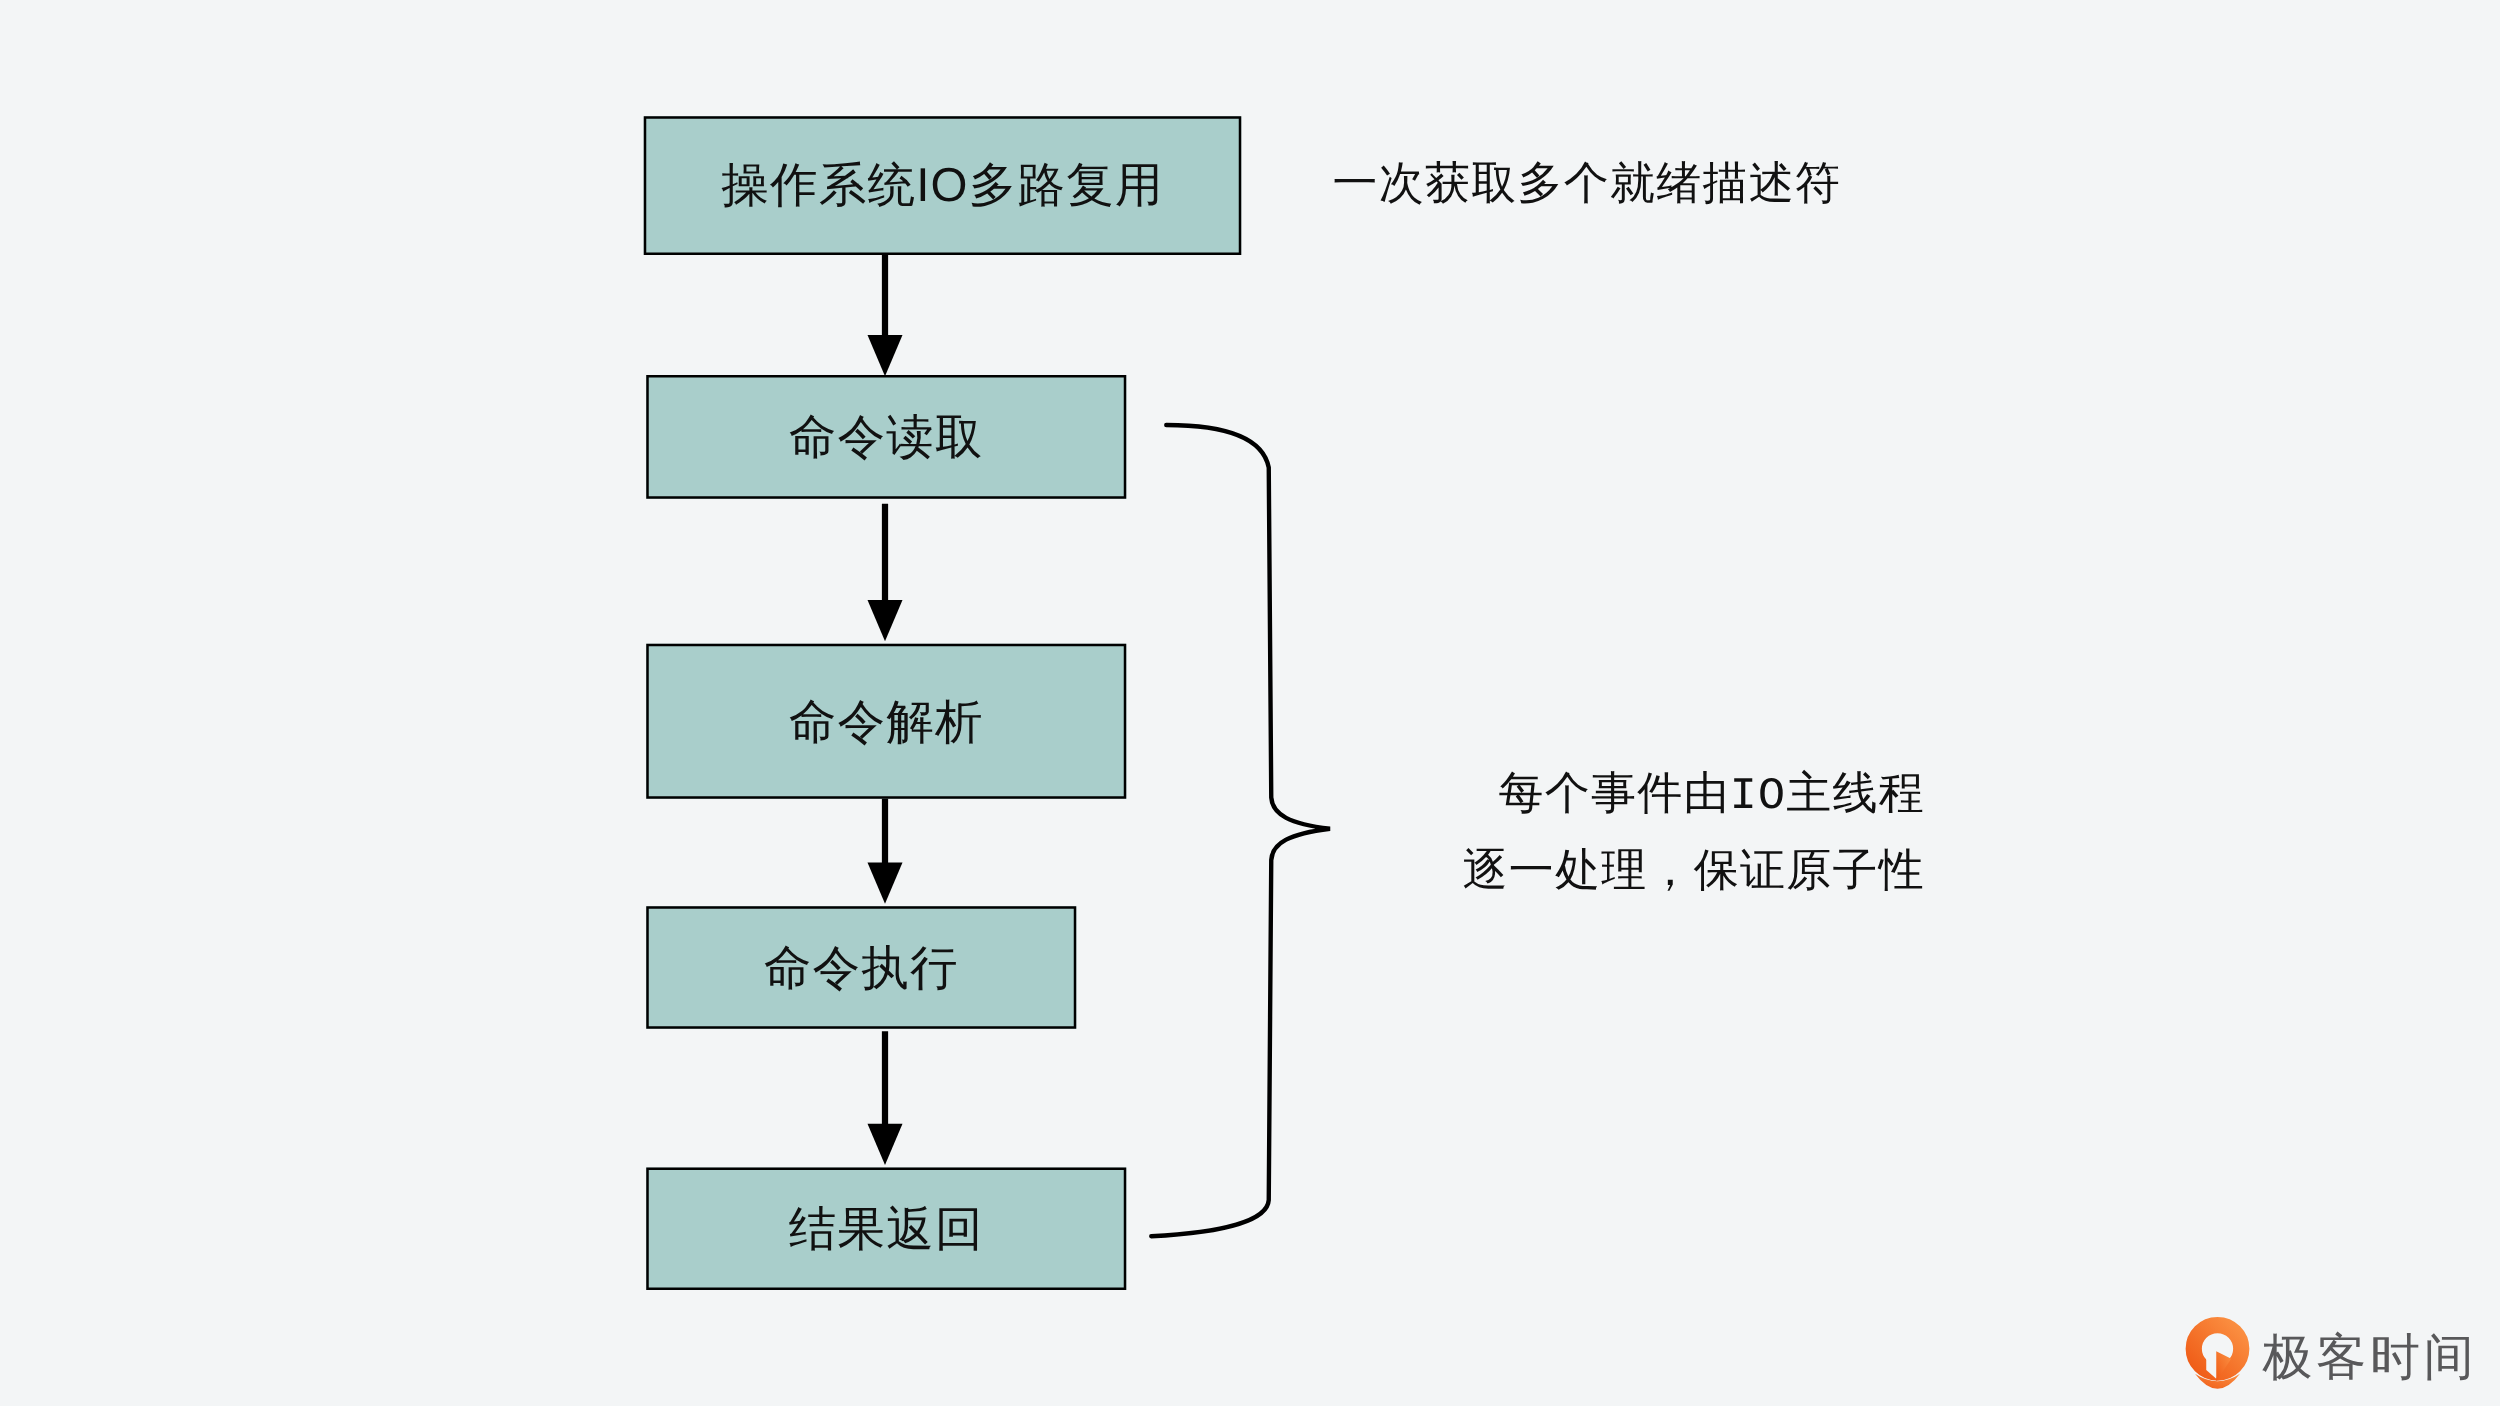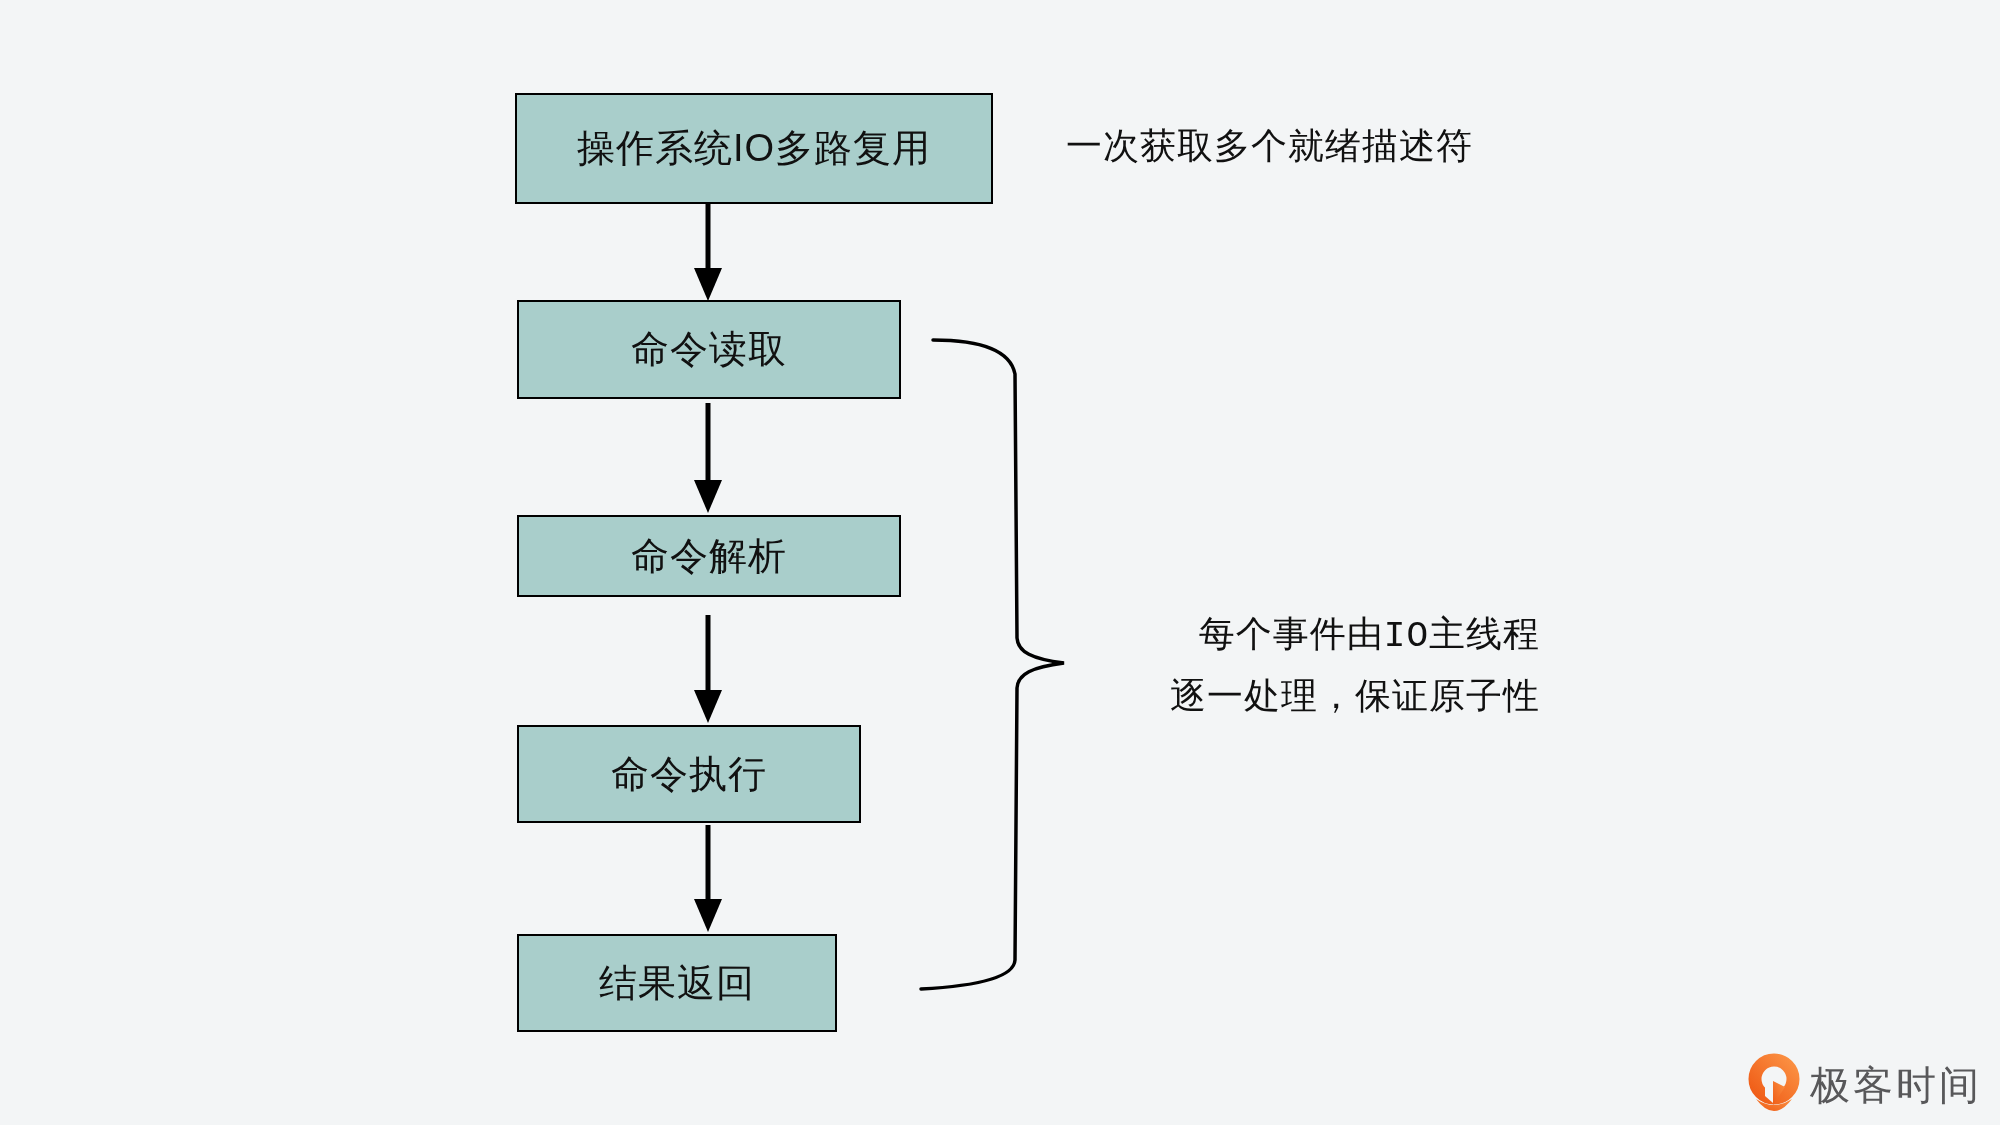--- a/index.html
+++ b/index.html
@@ -22,23 +22,23 @@
     display: flex;
     align-items: center;
     justify-content: center;
     font-size: 38px;
     color: #111111;
     letter-spacing: 1px;
     box-sizing: border-box;
   }
   #node-io-multiplexing { left: 491px; top: 93px;  width: 478px; height: 111px; margin-left: 24px; }
   #node-command-read    { left: 517px; top: 300px; width: 384px; height: 99px; }
-  #node-command-parse   { left: 517px; top: 515px; width: 384px; height: 82px; }
+  #node-command-parse   { left: 517px; top: 515px; width: 384px; height: 124px; }
   #node-command-execute { left: 517px; top: 725px; width: 344px; height: 98px; }
-  #node-result-return   { left: 517px; top: 934px; width: 320px; height: 98px; }
+  #node-result-return   { left: 517px; top: 934px; width: 384px; height: 98px; }
 
   #connector-layer {
     position: absolute;
     left: 0; top: 0;
     width: 2000px;
     height: 1125px;
     pointer-events: none;
   }
 
   .side-note {

